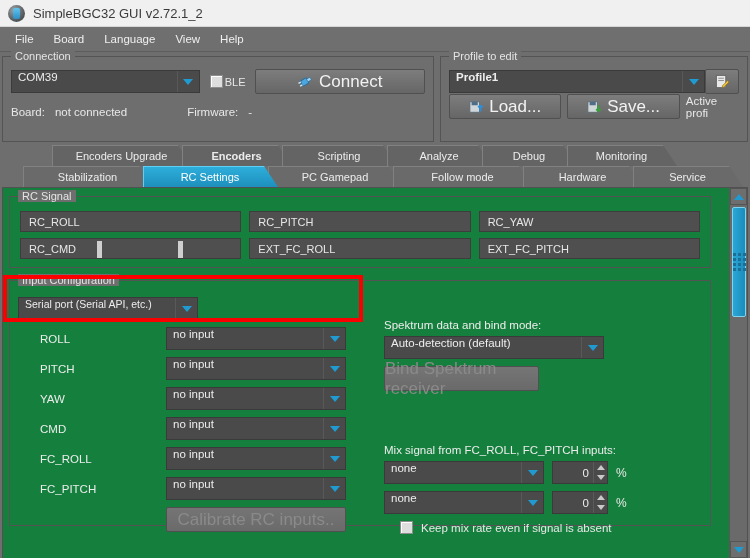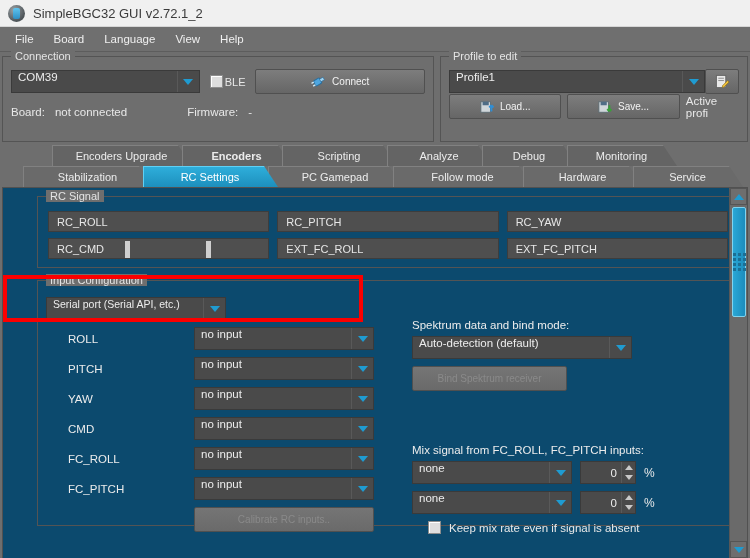--- a/index.html
+++ b/index.html
@@ -69,21 +69,21 @@
     border-left:1px solid #595959;
   }
   .chev{ width:0;height:0;border-left:5px solid transparent;border-right:5px solid transparent;
          border-top:6px solid #1f9bd1; }
   .chev.up{ border-top:none; border-bottom:6px solid #1f9bd1; }
 
   
   .btn{
     background:linear-gradient(180deg,#7d7d7d,#666666);
     border:1px solid #505050; border-radius:2px;
-    color:#f2f2f2; font-size:10px;
+    color:#f2f2f2; font-size:17px;
     display:flex;align-items:center;justify-content:center;gap:6px;
     height:25px; cursor:default; user-select:none;
   }
   .btn.disabled{ color:#8a8a8a; background:linear-gradient(180deg,#757575,#6a6a6a); }
 
   
   .cb{
     width:13px;height:13px;background:#dedede;
     border:1px solid #8d8d8d; box-shadow:inset 1px 1px 0 #fff;
     flex:0 0 auto;
@@ -106,25 +106,24 @@
     color:#ffffff; z-index:5;
     border-top:1px solid #5fd0f5; border-left:1px solid #5fd0f5;
   }
   .tabrow.rowtop .tab{ background:#646464; }
   .tabrow.rowtop{ margin-left:50px; }
 
   
   #content{
     margin:0 2px 2px 2px;
     border:1px solid #515151;
-    background:#0c4a6e;
+    background:#15803d;
     height:372px;
     position:relative;
     overflow:hidden;
-    padding-left:28px;
   }
 
   .inner{ padding:8px 6px 0 6px; }
 
   
   .sigrow{ display:flex; gap:8px; margin-bottom:6px; }
   .sigbar{
     flex:1; height:21px; background:#4f4f4f; border:1px solid #3d3d3d;
     color:#e7e7e7; font-size:11px; display:flex; align-items:center;
     padding-left:8px; position:relative; overflow:hidden;
@@ -230,21 +229,21 @@
       <span>Board:</span>
       <span style="margin-left:10px;">not connected</span>
       <span style="margin-left:60px;">Firmware:</span>
       <span style="margin-left:10px;">-</span>
     </div>
   </div>
 
   <div class="groupbox" id="profbox">
     <span class="gtitle">Profile to edit</span>
 
-    <div class="row" style="gap:0;">
+    <div class="row" style="gap:0;font-weight:bold;">
       <div class="combo" style="width:256px;">
         <span class="txt">Profile1</span>
         <span class="arrowbox">
             <i class="chev"></i>
           </span>
       </div>
       <div class="btn" style="width:34px;">
         <svg width="15" height="15" viewBox="0 0 16 16">
           <rect x="1.5" y="1.5" width="10" height="13" fill="#e9e9e9" stroke="#666"></rect>
           <rect x="3.5" y="4" width="6" height="1" fill="#8a8a8a"></rect>

